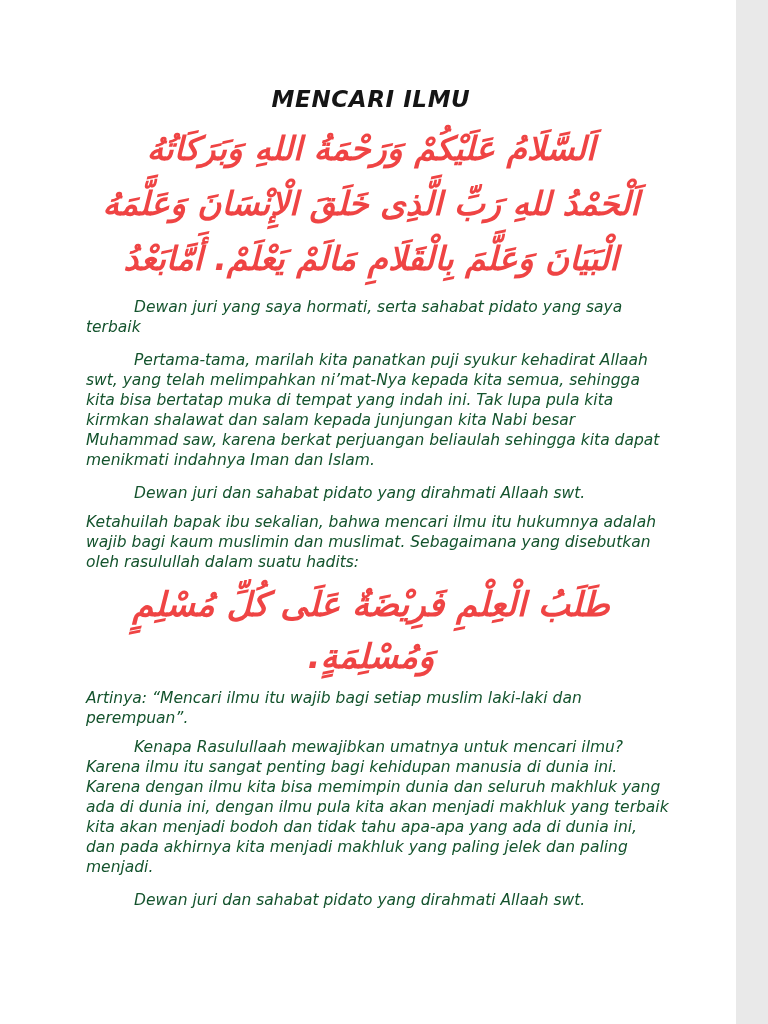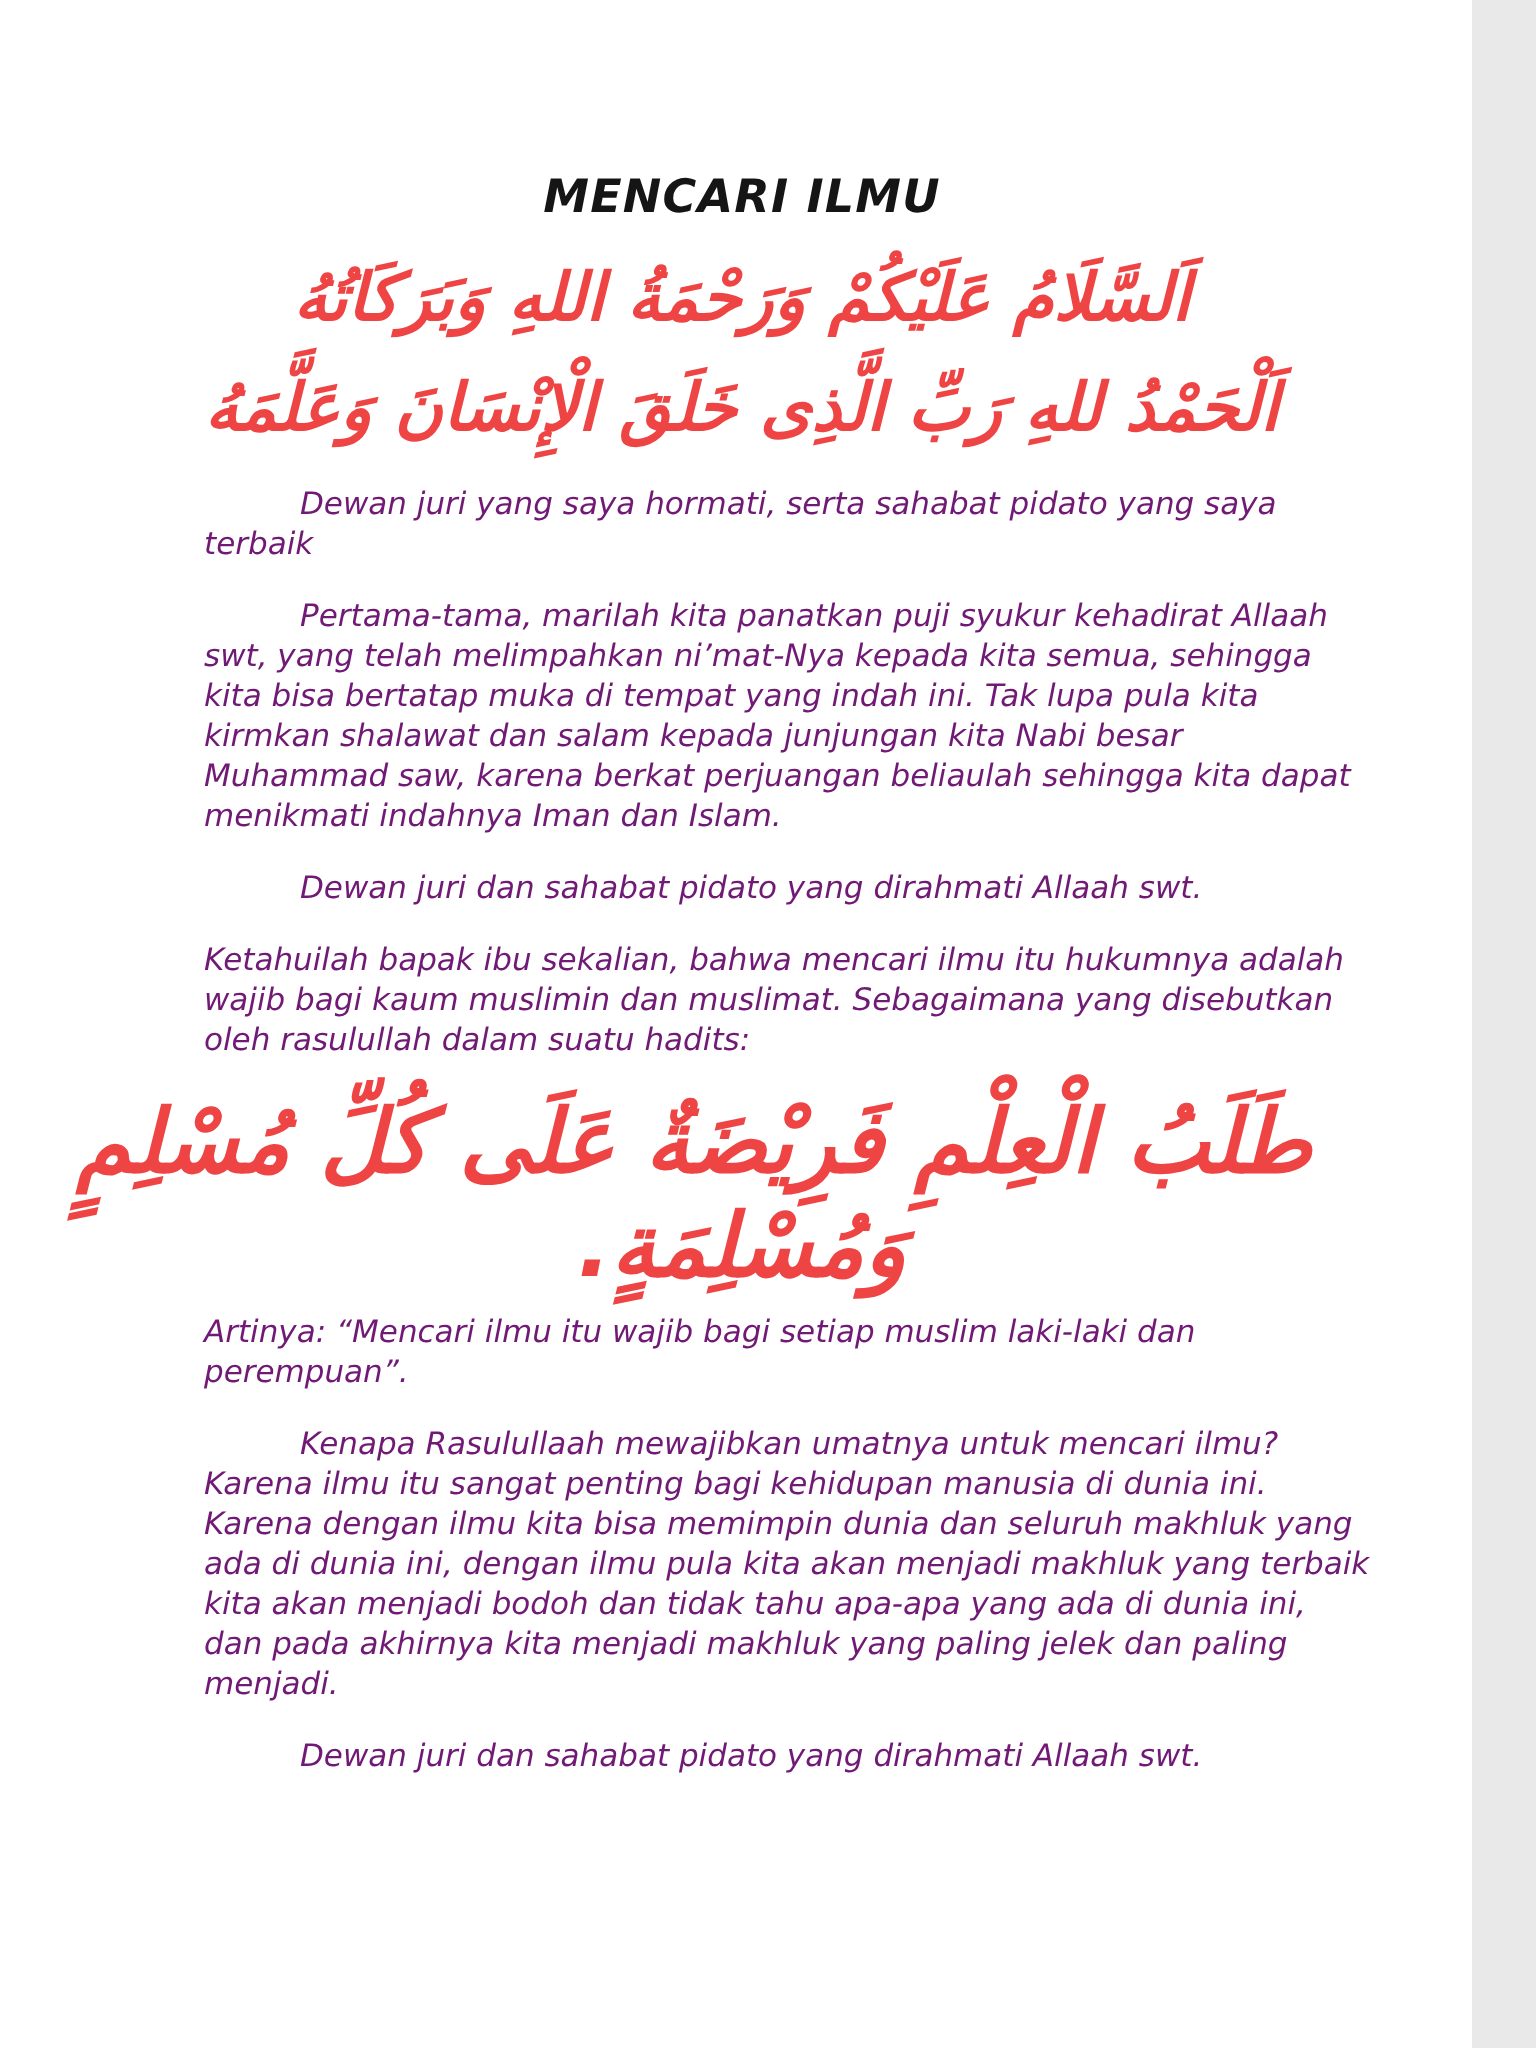--- a/index.html
+++ b/index.html
@@ -34,26 +34,26 @@
     font-weight: 700;
     color: #ef4444;
   }
   .arabic-opening {
     margin-top: 8px;
     font-size: 33px;
     line-height: 55px;
   }
   .hadith {
     margin-top: 6px;
-    font-size: 44px;
+    font-size: 34px;
     line-height: 52px;
   }
   .para {
-    margin: 16px;
-    color: #701a75;
+    margin: 0;
+    color: #14532d;
     font-size: 15.5px;
     line-height: 20px;
   }
   .line {
     white-space: nowrap;
     display: block;
   }
   .indent { padding-left: 48px; }
   .mt-6  { margin-top: 6px; }
   .mt-9  { margin-top: 9px; }
@@ -64,20 +64,21 @@
 <body>
 
 <div class="page">
   <div class="content">
 
     <h1 class="doc-title">MENCARI ILMU</h1>
 
     <div class="arabic arabic-opening">
       <span class="line">اَلسَّلَامُ عَلَيْكُمْ وَرَحْمَةُ اللهِ وَبَرَكَاتُهُ</span>
       <span class="line">اَلْحَمْدُ للهِ رَبِّ الَّذِى خَلَقَ الْإِنْسَانَ وَعَلَّمَهُ</span>
+      <span class="line">الْبَيَانَ وَعَلَّمَ بِالْقَلَامِ مَالَمْ يَعْلَمْ. أَمَّابَعْدُ</span>
     </div>
 
     <p class="para mt-11">
       <span class="line indent">Dewan juri yang saya hormati, serta sahabat pidato yang saya</span>
       <span class="line">terbaik</span>
     </p>
 
     <p class="para mt-13">
       <span class="line indent">Pertama-tama, marilah kita panatkan puji syukur kehadirat Allaah</span>
       <span class="line">swt, yang telah melimpahkan ni’mat-Nya kepada kita semua, sehingga</span>

